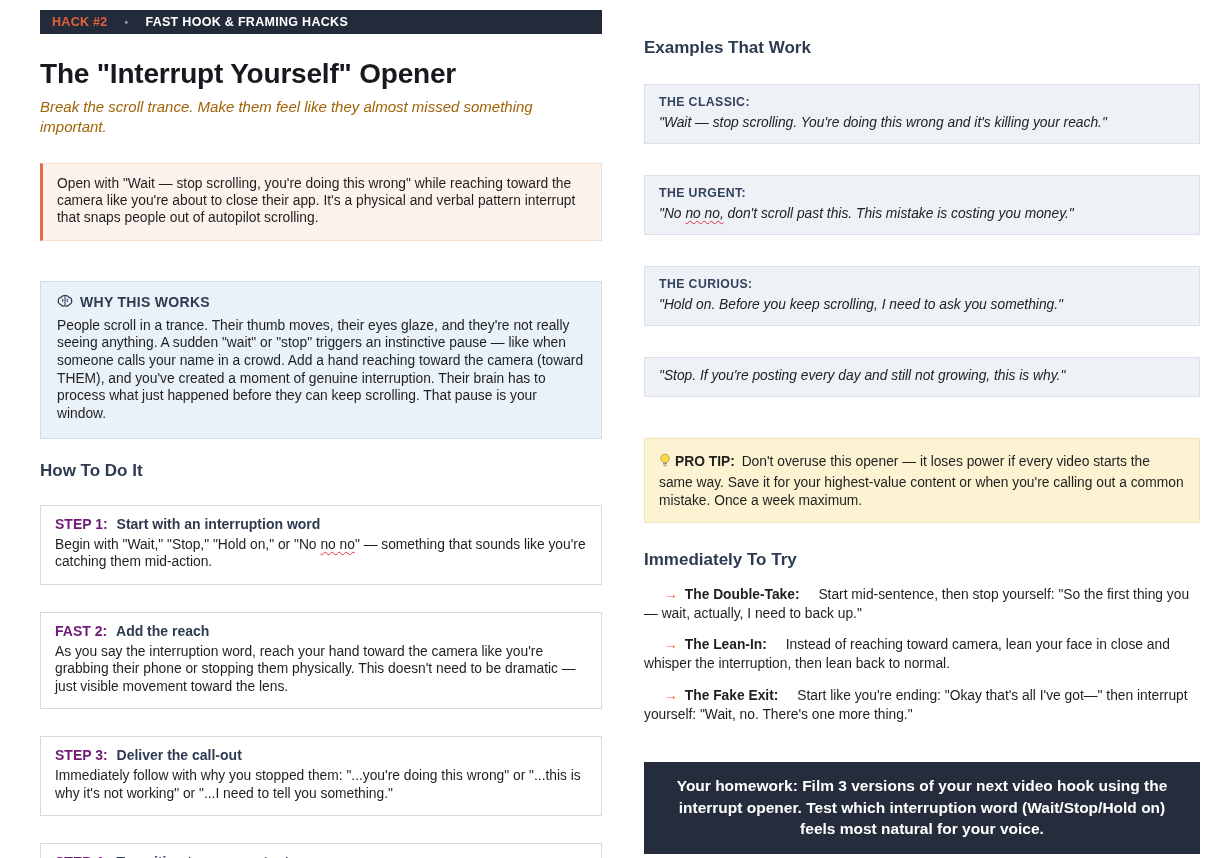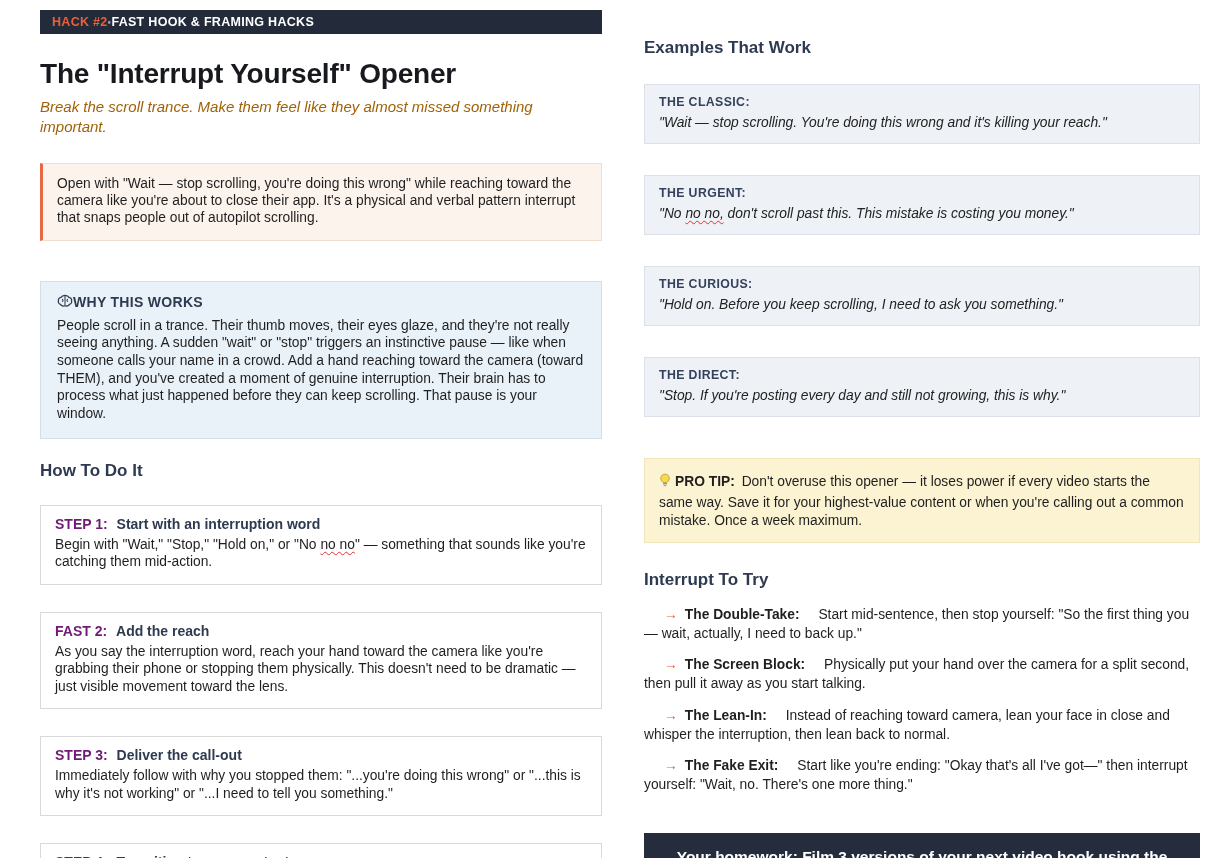--- a/index.html
+++ b/index.html
@@ -12,21 +12,21 @@
     overflow: hidden;
   }
   .page { display: flex; gap: 42px; padding: 10px 30px 0 40px; }
   .col-left  { width: 562px; flex: none; }
   .col-right { width: 556px; flex: none; padding-top: 28px; }
 
   
   .banner {
     background: #232b3a; color: #ffffff;
     padding: 5px 12px; font-size: 12.5px; font-weight: bold;
-    display: flex; align-items: center; gap: 0;
+    display: flex; align-items: center; gap: 17px;
     letter-spacing: 0.3px;
   }
   .banner .hack { color: #e8603a; }
   .banner .dot  { color: #8f96a4; font-size: 10px; }
 
   .title {
     font-size: 28px; font-weight: bold; color: #17191f;
     margin: 24px 0 7px; letter-spacing: -0.2px;
   }
   .subtitle {
@@ -37,21 +37,21 @@
     background: #fdf3ed; border: 1px solid #f2decf;
     border-left: 3px solid #e86a45;
     padding: 11px 14px 13px; font-size: 13.8px; line-height: 1.26;
     margin-bottom: 40px;
   }
   .why-box {
     background: #e9f2f9; border: 1px solid #cfe0ec;
     padding: 12px 16px 15px; margin-bottom: 20px;
   }
   .why-head {
-    display: flex; align-items: center; gap: 0;
+    display: flex; align-items: center; gap: 7px;
     font-weight: bold; color: #2e3a50; font-size: 14px;
     letter-spacing: 0.3px; margin-bottom: 6px;
   }
   .why-body { font-size: 13.8px; line-height: 1.28; }
 
   .section-heading {
     font-size: 17px; font-weight: bold; color: #2e3a50;
     margin: 22px 0 24px;
   }
   .step-box {
@@ -185,39 +185,37 @@
       <div class="example-label">THE URGENT:</div>
       <div class="example-quote"><span>"No </span><span class="misspelled">no no,</span><span> don't scroll past this. This mistake is costing you money."</span></div>
     </div>
 
     <div class="example-box">
       <div class="example-label">THE CURIOUS:</div>
       <div class="example-quote"><span>"Hold on. Before you keep scrolling, I need to ask you something."</span><span class="misspelled"></span><span></span></div>
     </div>
 
     <div class="example-box">
-      <div class="example-label">THE DIRECT:</div>
       <div class="example-quote"><span>"Stop. If you're posting every day and still not growing, this is why."</span><span class="misspelled"></span><span></span></div>
     </div>
 
     <div class="pro-tip">
       <span class="bulb">
         <svg width="12" height="16" viewBox="0 0 14 19" aria-hidden="true">
           <circle cx="7" cy="6.4" r="5.1" fill="#f7d94c" stroke="#b2952f" stroke-width="0.9"></circle>
           <rect x="4.6" y="11.6" width="4.8" height="2.2" rx="0.6" fill="#9a9a9a"></rect>
           <rect x="5.2" y="14.2" width="3.6" height="1.6" rx="0.6" fill="#ababab"></rect>
         </svg>
       </span><span class="pro-tip-label">PRO TIP:</span> <span>Don't overuse this opener — it loses power if every video starts the same way. Save it for your highest-value content or when you're calling out a common mistake. Once a week maximum.</span>
     </div>
 
-    <h2 class="section-heading variations-heading">Interrupt To Try</h2>
+    <h2 class="section-heading variations-heading">Immediately To Try</h2>
 
     <p class="variation"><span class="arrow">→</span><span class="v-label">The Double-Take:</span> <span>Start mid-sentence, then stop yourself: "So the first thing you — wait, actually, I need to back up."</span></p>
 
-    <p class="variation"><span class="arrow">→</span><span class="v-label">The Screen Block:</span> <span>Physically put your hand over the camera for a split second, then pull it away as you start talking.</span></p>
 
     <p class="variation"><span class="arrow">→</span><span class="v-label">The Lean-In:</span> <span>Instead of reaching toward camera, lean your face in close and whisper the interruption, then lean back to normal.</span></p>
 
     <p class="variation"><span class="arrow">→</span><span class="v-label">The Fake Exit:</span> <span>Start like you're ending: "Okay that's all I've got—" then interrupt yourself: "Wait, no. There's one more thing."</span></p>
 
     <div class="homework">Your homework: Film 3 versions of your next video hook using the interrupt opener. Test which interruption word (Wait/Stop/Hold on) feels most natural for your voice.</div>
 
   </div>
 </div>
 

